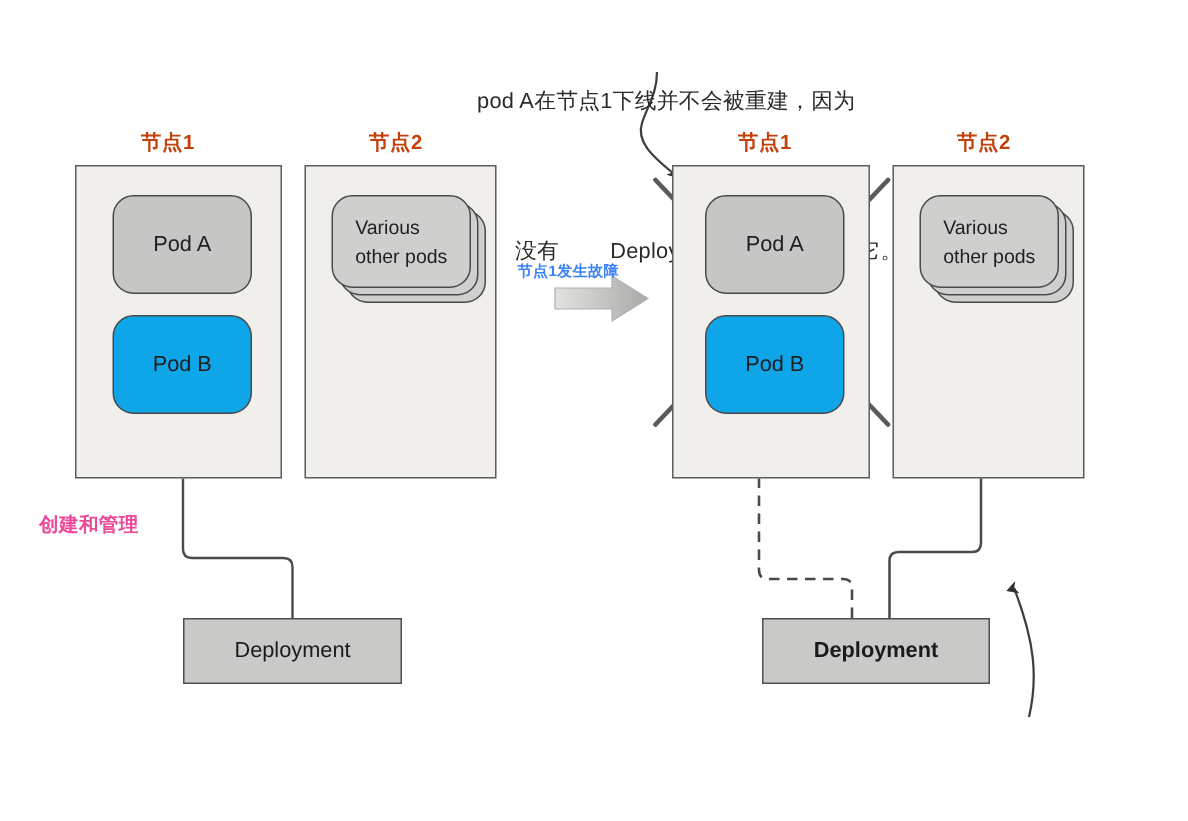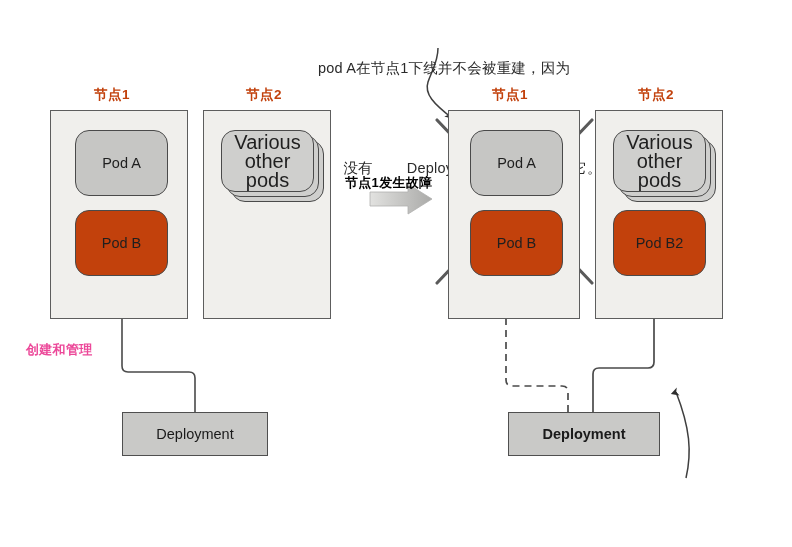--- a/index.html
+++ b/index.html
@@ -33,23 +33,23 @@
     text-align:right;
   }
 
   .node-title{
     font-size:13.5px;
     font-weight:700;
     color:#c2410c;
     letter-spacing:0.5px;
   }
   .transition-label{
-    font-size:13px;
+    font-size:10px;
     font-weight:700;
-    color:#000000;
+    color:#3b82f6;
     letter-spacing:0.3px;
   }
   .side-label{
     font-size:13px;
     font-weight:700;
     color:#ec4899;
     letter-spacing:0.3px;
   }
 
   
@@ -67,39 +67,39 @@
     border-radius:14px;
     display:flex;
     align-items:center;
     justify-content:center;
     text-align:center;
     font-size:14.5px;
     color:#1f1f1f;
     line-height:19px;
   }
   .pod.shade-a{background:#c6c6c4;}
-  .pod.shade-b{background:#c2410c;}
+  .pod.shade-b{background:#0ea5e9;}
 
   
   .stack{position:absolute;}
   .stack .layer{
     position:absolute;
     box-sizing:border-box;
     border:1.6px solid #4a4a4a;
     border-radius:14px;
     background:#cfcfcd;
   }
   .stack .front{
     position:absolute;
     box-sizing:border-box;
     border:1.6px solid #4a4a4a;
     border-radius:14px;
     background:#cfcfcd;
     display:flex;align-items:center;justify-content:center;
-    text-align:center;font-size:20px;color:#1f1f1f;line-height:19px;
+    text-align:left;font-size:13px;color:#1f1f1f;line-height:19px;
   }
 
   
   .deploy{
     position:absolute;
     box-sizing:border-box;
     background:#c9c9c7;
     border:1.7px solid #4f4f4f;
     display:flex;align-items:center;justify-content:center;
     font-size:14.5px;color:#1a1a1a;
@@ -211,23 +211,20 @@
 
   <div class="node-box" style="left:595px;top:110px;width:128px;height:209px;"></div>
   <div class="stack" style="left:613px;top:130px;width:104px;height:76px;">
     <div class="layer" style="left:10px;top:10px;width:93px;height:62px;"></div>
     <div class="layer" style="left:5px;top:5px;width:93px;height:62px;"></div>
     <div class="front" style="left:0px;top:0px;width:93px;height:62px;white-space:pre-line;">
       <span>Various
 other pods</span>
     </div>
   </div>
-  <div class="pod shade-b" style="left:613px;top:210px;width:93px;height:66px;">
-    <span>Pod B2</span>
-  </div>
 
   <div class="deploy bold" style="left:508px;top:412px;width:152px;height:44px;">
     <span>Deployment</span>
   </div>
 
   <div class="txt anno-bottom">
     <div>
       
     </div>
     

